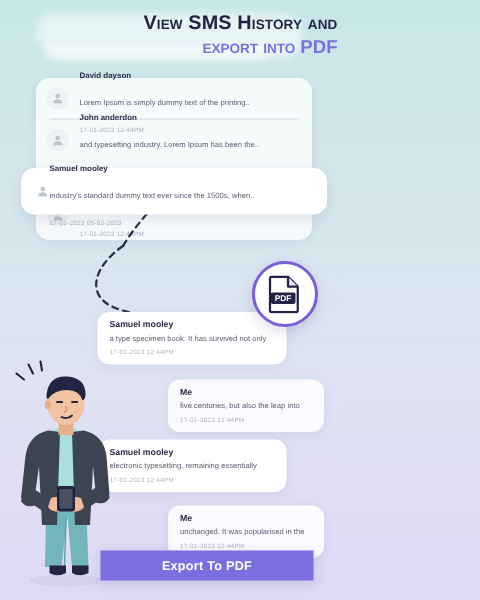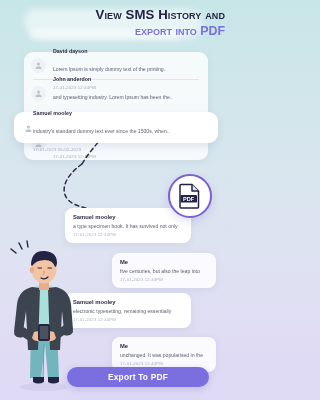--- a/index.html
+++ b/index.html
@@ -86,21 +86,21 @@
   #bub2 { left:112px; top:253px; width:104px; }
   #bub3 { left:65px; top:293px; width:126px; }
   #bub4 { left:112px; top:337px; width:104px; }
 
   
   .person { position:absolute; left:2px; top:240px; width:84px; height:152px; z-index:8; }
 
   
   .export-btn {
     position:absolute; left:67px; top:367px; width:142px; height:20px;
-    background:#7b6fe0; border-radius:10px; border:none; cursor:pointer;
+    background:#7b6fe0; border-radius:0; border:none; cursor:pointer;
     color:#fff; font-size:8.4px; font-weight:bold; letter-spacing:.2px;
     box-shadow:0 2px 7px rgba(110,100,180,.28); z-index:10;
     font-family:"Liberation Sans", sans-serif;
   }
 </style>
 </head>
 <body>
 
 <div class="stage">
 

